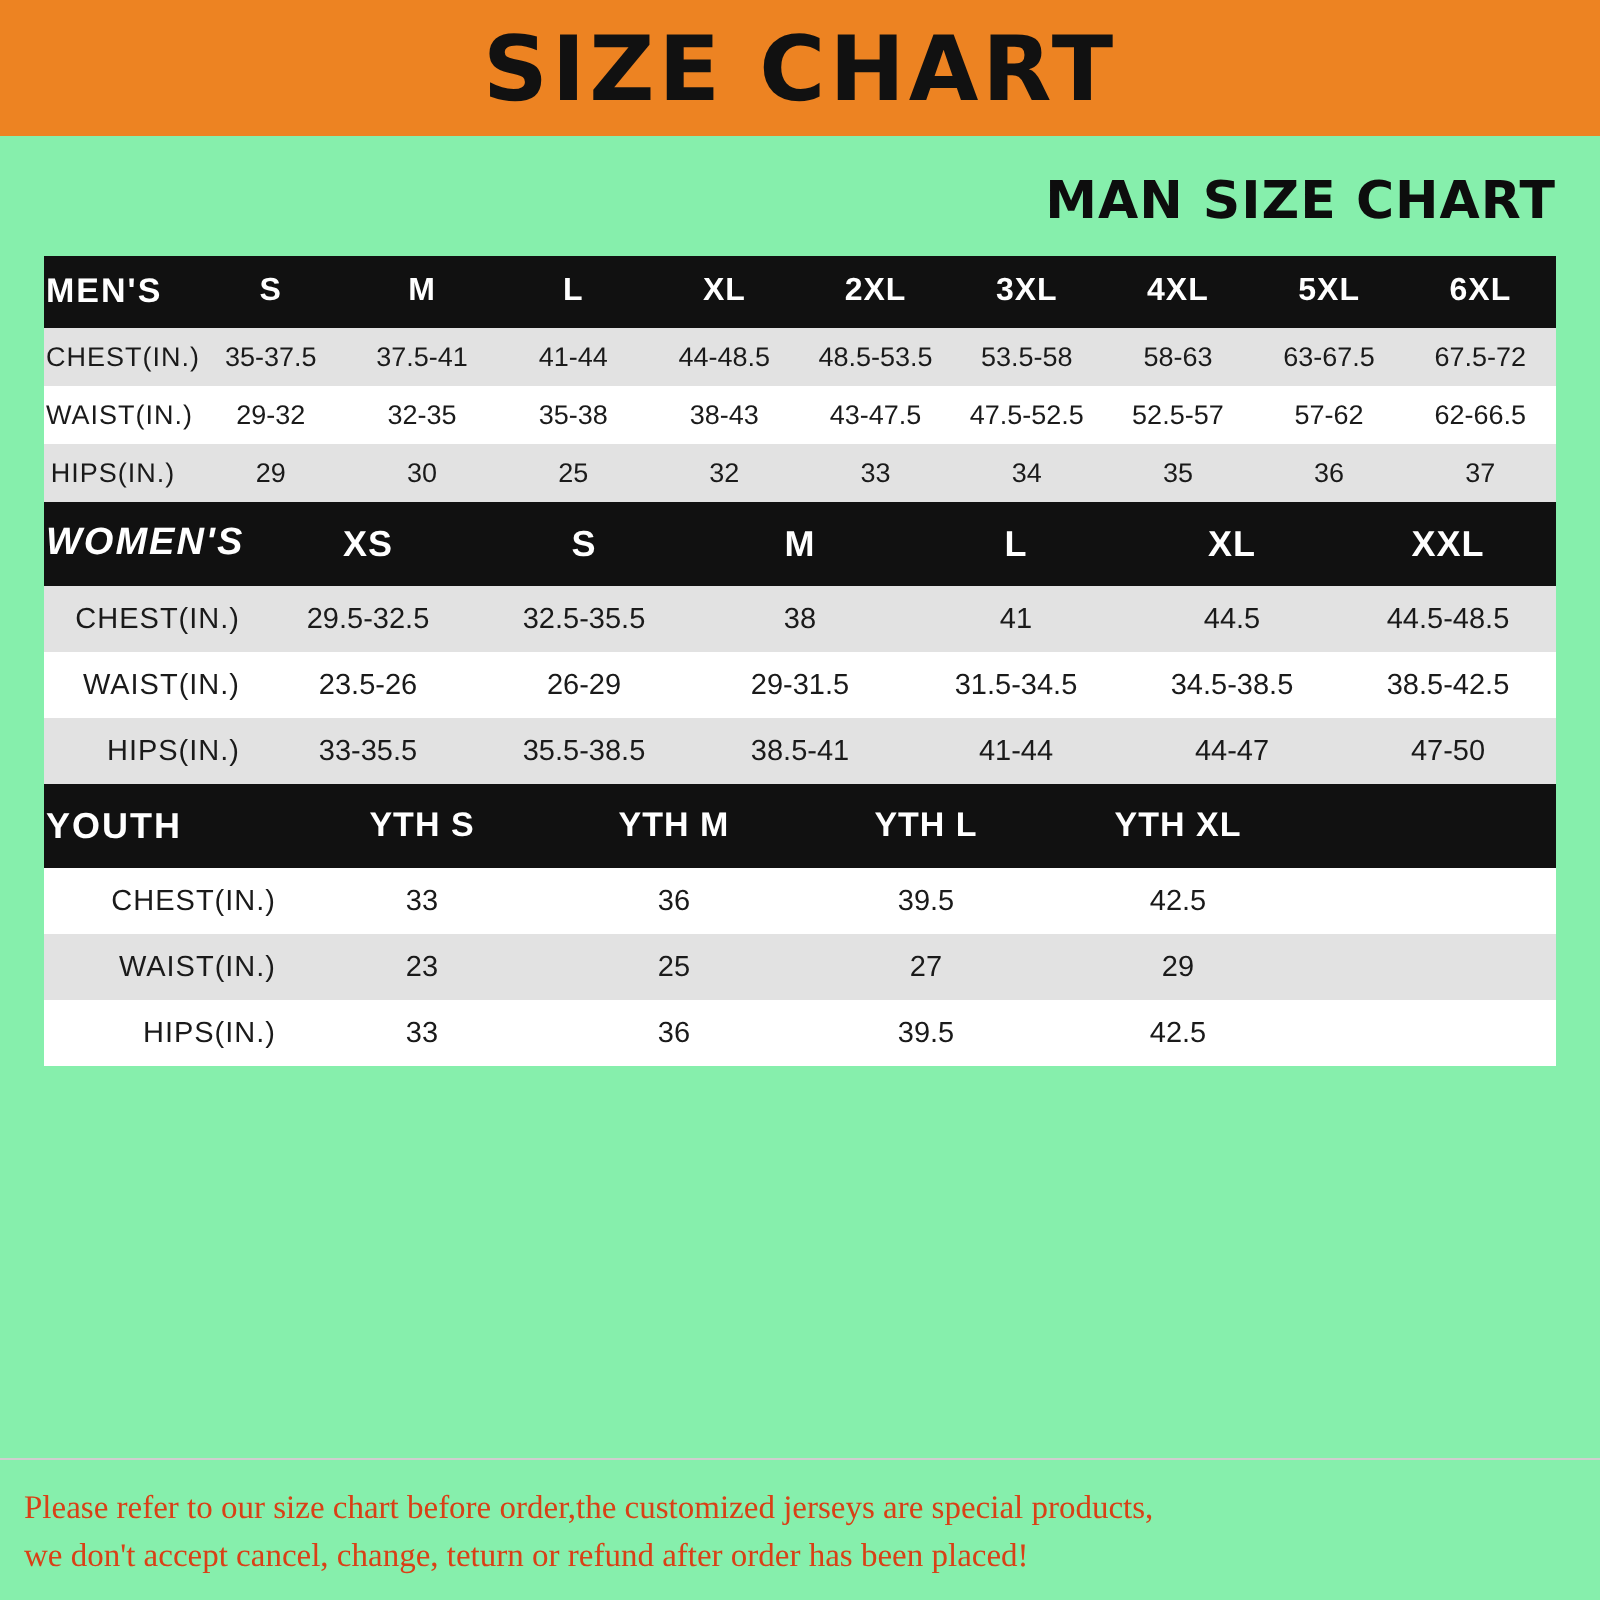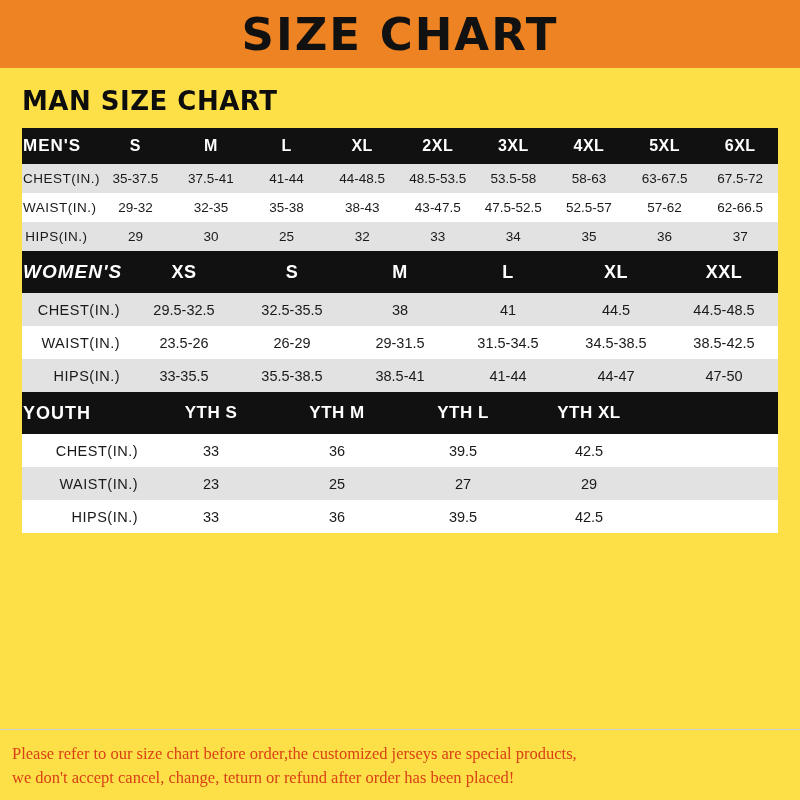--- a/index.html
+++ b/index.html
@@ -10,21 +10,21 @@
     width: 800px;
     height: 800px;
     background: #ffffff;
     font-family: "Liberation Sans", sans-serif;
     overflow: hidden;
   }
   .page {
     width: 800px;
     height: 800px;
     position: relative;
-    background: #fde047;
+    background: #86efac;
     box-sizing: border-box;
     display: flex;
     flex-direction: column;
   }
   .banner {
     background: #ed8322;
     height: 68px;
     display: flex;
     align-items: center;
     justify-content: center;
@@ -37,21 +37,21 @@
     letter-spacing: 2px;
     color: #111111;
     line-height: 1;
   }
   .content {
     flex: 1 1 auto;
     padding: 0 22px;
     box-sizing: border-box;
   }
   .section-title {
-    text-align: left;
+    text-align: right;
     font-family: "DejaVu Sans", sans-serif;
     font-weight: bold;
     font-size: 26px;
     color: #0d0d0d;
     letter-spacing: 0.5px;
   }
   .t1 { margin: 18px 0 12px 0; }
   .t2 { margin: 22px 0 12px 0; }
   .t3 { margin: 26px 0 12px 0; }
 

